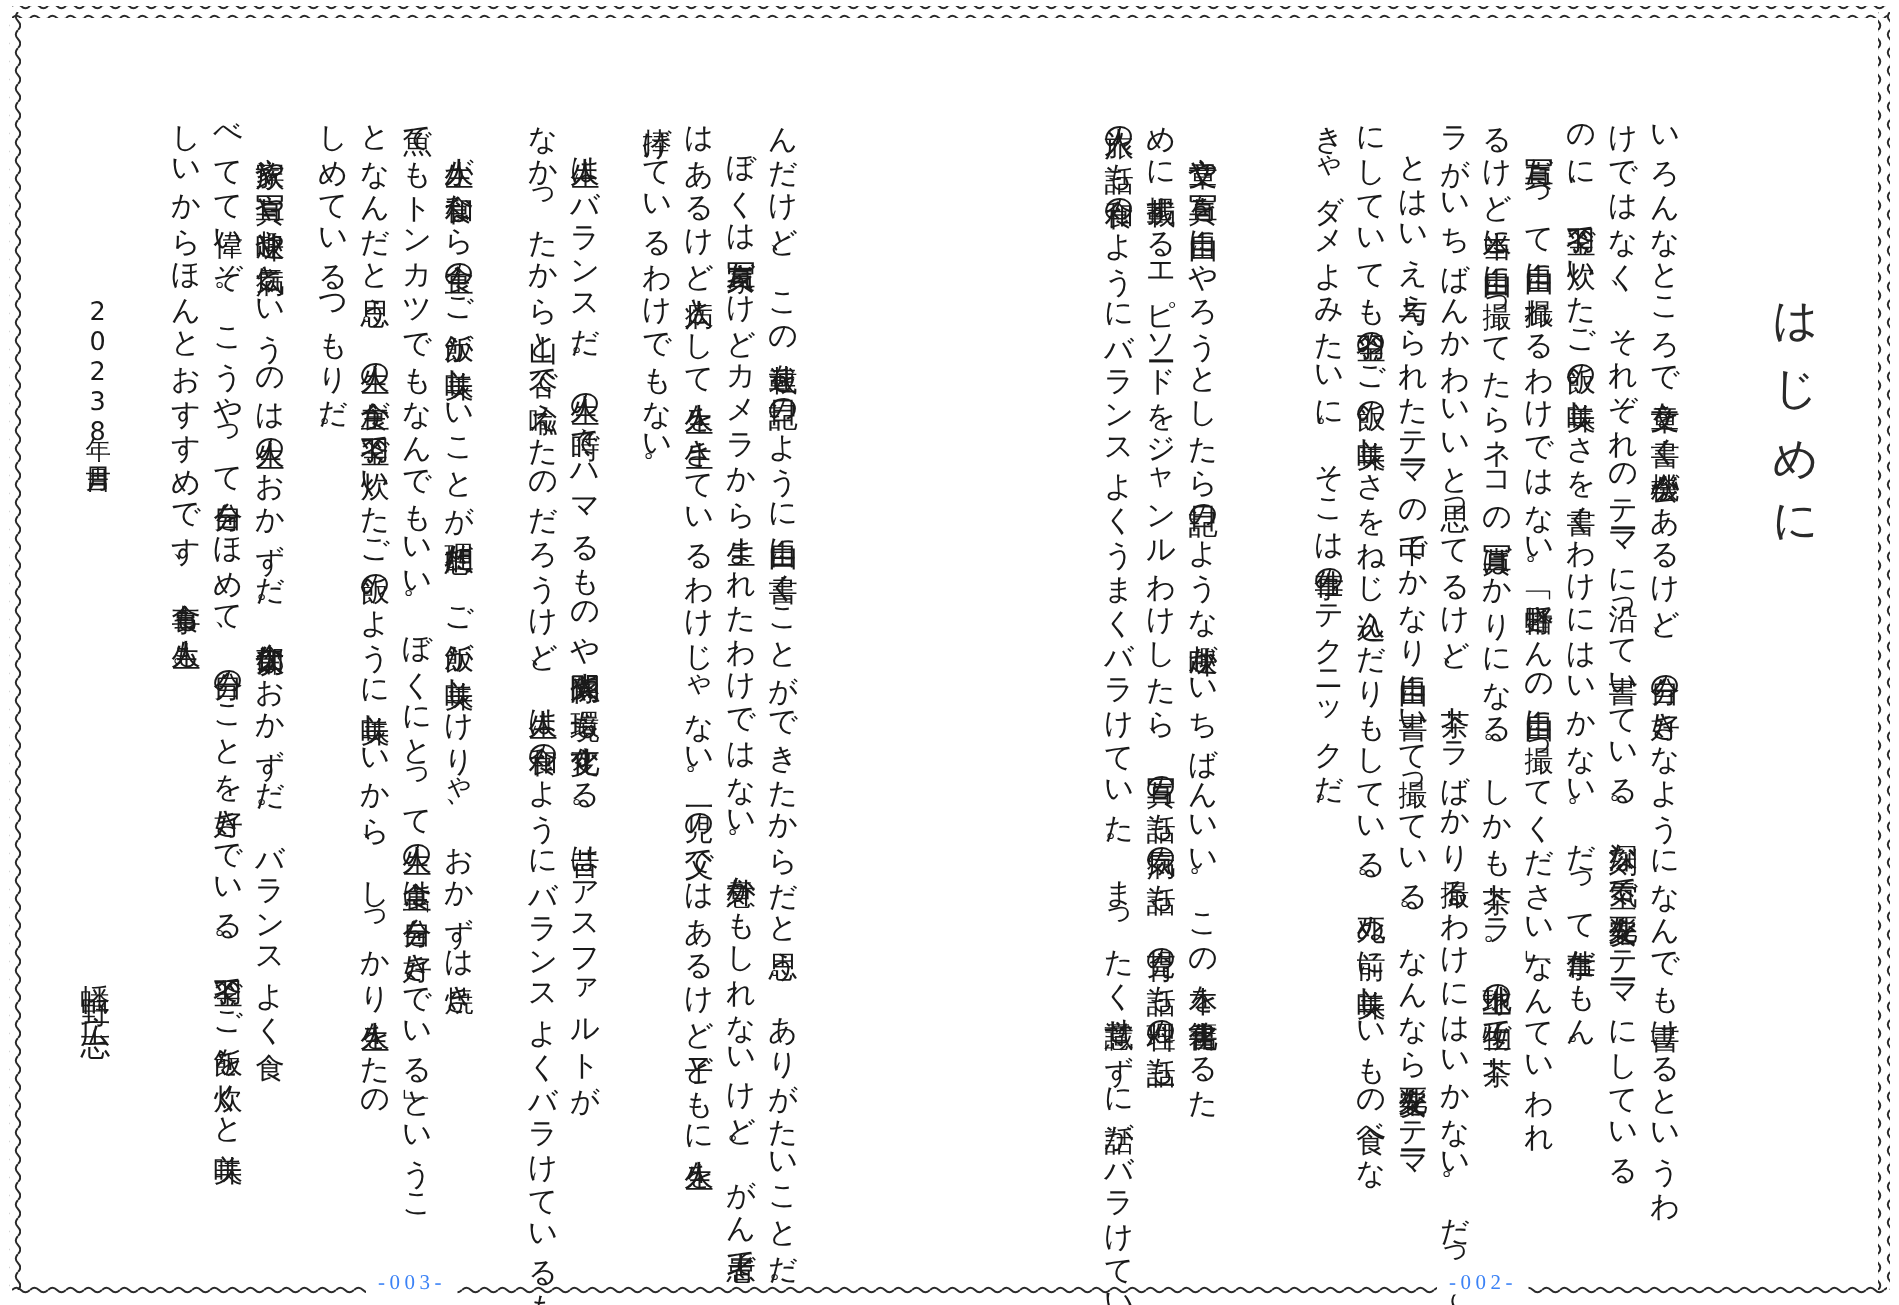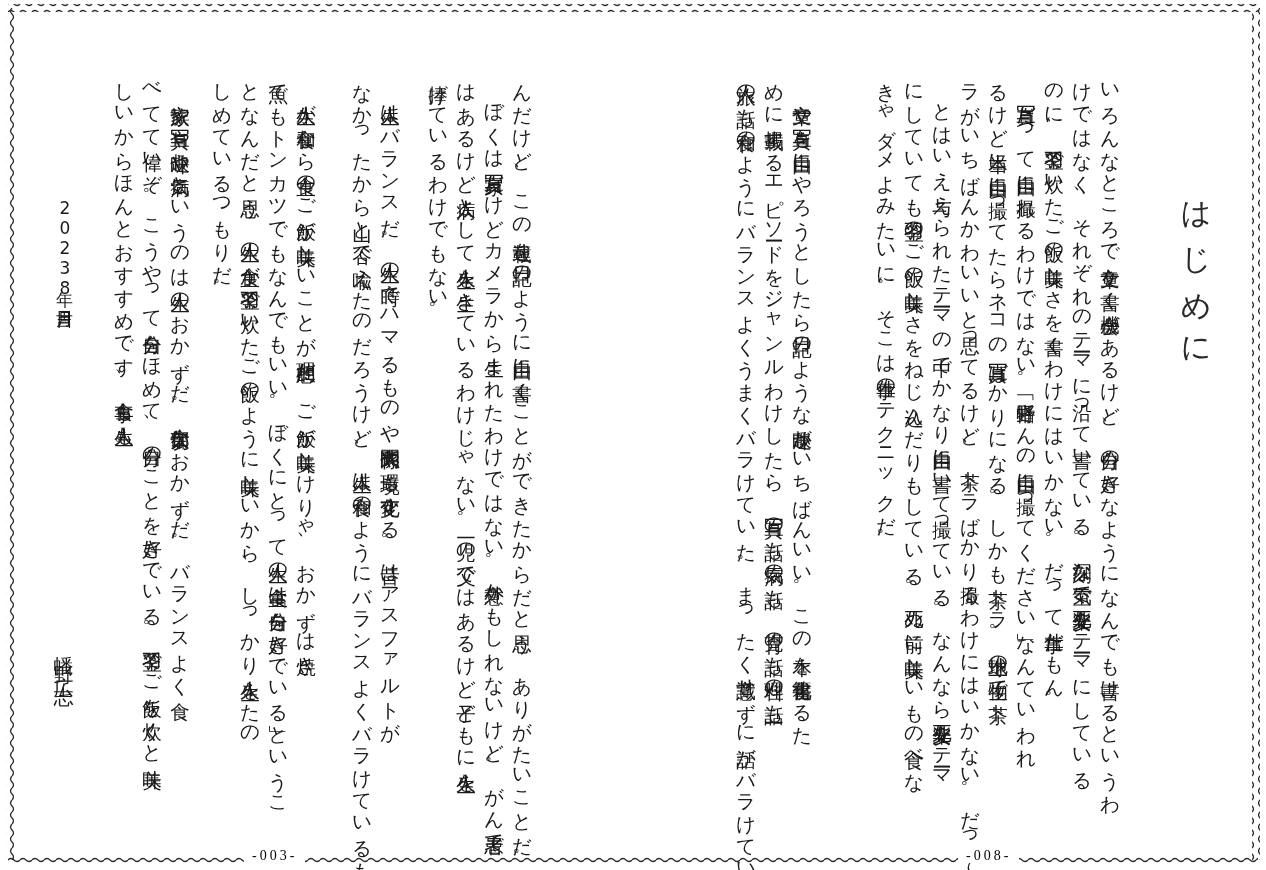--- a/index.html
+++ b/index.html
@@ -78,21 +78,21 @@
       color: #1a1a1a;
     }
     .page-number {
       position: absolute;
       top: 849px;
       font-family: "Liberation Serif", "DejaVu Serif", serif;
       font-size: 14px;
       letter-spacing: 3px;
       background: #ffffff;
       padding: 0 8px;
-      color: #000000;
+      color: #3b82f6;
       line-height: 1;
     }
   </style>
 </head>
 <body>
 
 <svg class="frame" width="1266" height="870" viewBox="0 0 1266 870" xmlns="http://www.w3.org/2000/svg">
   <defs>
     <pattern id="waveH" x="8" y="0" width="12" height="8" patternUnits="userSpaceOnUse">
       <path d="M0 4 Q3 1 6 4 T12 4" fill="none" stroke="#2a2a2a" stroke-width="1.3"></path>
@@ -137,13 +137,13 @@
   <div class="vcol" style="left:192px;">しめているつもりだ。</div>
   <div class="vcol" style="left:150px;">　家族や写真や趣味や病気というのは人生のおかずだ。全部大切なおかずだ。バランスよく食</div>
   <div class="vcol" style="left:122px;">べてて偉いぞ。こうやって自分をほめて、自分のことを好きでいる。羽釜でご飯を炊くと美味</div>
   <div class="vcol" style="left:94px;">しいからほんとおすすめです、食事も人生も。</div>
 
   <div class="date" style="left:36px; top:128px;">2023年8月吉日</div>
   <div class="author" style="left:34px; top:570px;">幡野広志</div>
 </div>
 
 <div class="page-number" style="left:244px;">-003-</div>
-<div class="page-number" style="left:958px;">-008-</div>
+<div class="page-number" style="left:958px;">-002-</div>
 
 </body></html>

